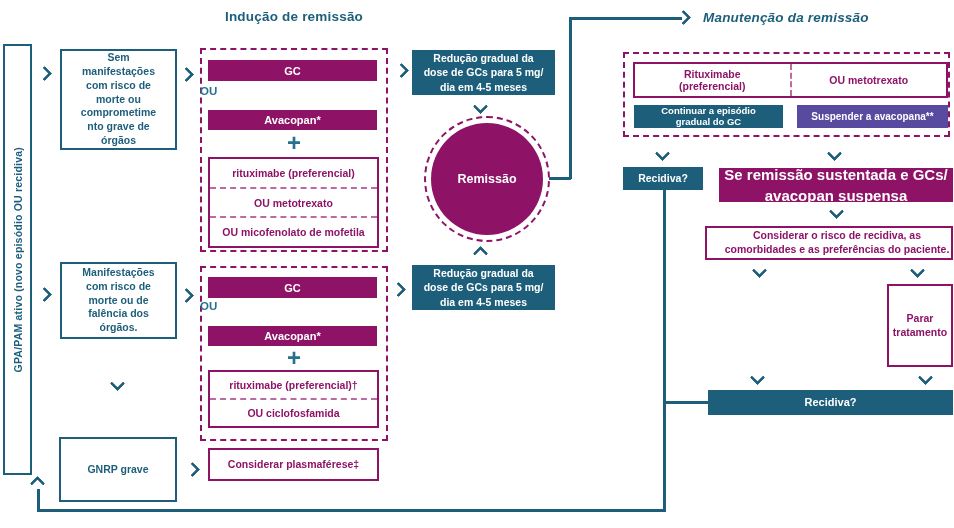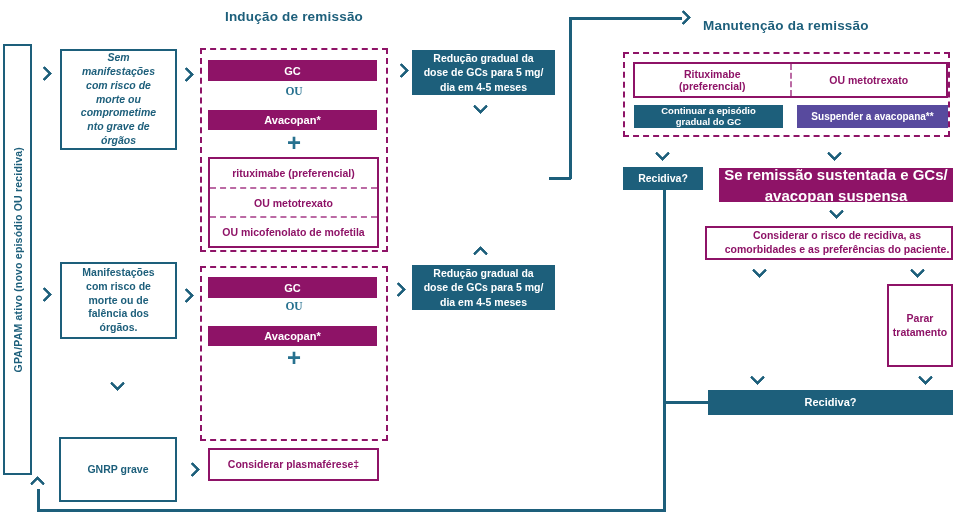--- a/index.html
+++ b/index.html
@@ -41,60 +41,60 @@
         display:flex;align-items:center;justify-content:center;}
   .rail span{writing-mode:vertical-rl;transform:rotate(180deg);color:var(--teal);
         font-size:10.5px;letter-spacing:.2px;white-space:nowrap;}
 
   
   .optbox{border:2.5px solid var(--magenta);background:#fff;display:flex;flex-direction:column;}
   .optbox .opt{flex:1;display:flex;align-items:center;justify-content:center;
         color:var(--magenta);font-size:10.5px;text-align:center;}
   .optbox .opt + .opt{border-top:2px dashed var(--magenta-soft);}
 
-  .ou{color:var(--teal-light);font-size:11.5px;text-align:center;font-family:Liberation Serif, serif;}
+  .ou{color:var(--teal-light);font-size:11.5px;text-align:left;}
   .plus{color:var(--teal-light);font-size:24px;line-height:22px;text-align:center;font-weight:700;}
 
   
   .circle-outer{left:424px;top:116px;width:126px;height:126px;border:2px dashed var(--magenta);
         border-radius:50%;display:flex;align-items:center;justify-content:center;}
   .circle-inner{width:112px;height:112px;border-radius:50%;background:var(--magenta);
         display:flex;align-items:center;justify-content:center;color:#fff;font-size:12.5px;}
 
   
   .mrow{left:633px;top:62px;width:315px;height:36px;border:2.5px solid var(--magenta);display:flex;}
   .mrow .cell{flex:1;display:flex;align-items:center;justify-content:center;text-align:center;
         color:var(--magenta);font-size:10.5px;line-height:1.15;}
   .mrow .cell + .cell{border-left:2px dashed var(--magenta-soft);}
 </style>
 </head>
 <body>
 
 <div class="stage">
 
   <div class="abs title" style="left:194px;top:9px;width:200px;text-align:center;">Indução de remissão</div>
-  <div class="abs title" style="left:703px;top:18px;">Manutenção da remissão</div>
+  <div class="abs title" style="left:703px;top:10px;font-style:italic;">Manutenção da remissão</div>
 
   <div class="abs hline" style="left:549px;top:177px;width:22px;height:3px;"></div>
   <div class="abs vline" style="left:569px;top:17px;width:3px;height:162px;"></div>
   <div class="abs hline" style="left:570px;top:17px;width:112px;height:3px;"></div>
   <span class="abs chev r" style="left:678px;top:12px;"></span>
 
   <div class="abs vline" style="left:663px;top:190px;width:3px;height:322px;"></div>
   <div class="abs hline" style="left:663px;top:401px;width:46px;height:3px;"></div>
   <div class="abs hline" style="left:37px;top:509px;width:629px;height:3px;"></div>
   <div class="abs vline" style="left:37px;top:489px;width:3px;height:23px;"></div>
   <span class="abs chev u" style="left:32px;top:478px;"></span>
 
   <div class="abs rail">
     <span>GPA/PAM ativo (novo episódio OU recidiva)</span>
   </div>
 
   <span class="abs chev r" style="left:39px;top:68px;"></span>
-  <div class="abs tealbox center pre" style="left:60px;top:49px;width:117px;height:101px;font-style:italic;">Sem
+  <div class="abs tealbox center pre" style="left:60px;top:49px;width:117px;height:101px;">Sem
 manifestações
 com risco de
 morte ou
 comprometime
 nto grave de
 órgãos</div>
   <span class="abs chev r" style="left:181px;top:69px;"></span>
 
   <div class="abs dashedpanel" style="left:200px;top:48px;width:188px;height:204px;"></div>
   <div class="abs magfill center" style="left:208px;top:60px;width:169px;height:21px;">GC</div>
@@ -106,35 +106,42 @@
     <div class="opt">OU metotrexato</div>
     <div class="opt">OU micofenolato de mofetila</div>
   </div>
 
   <span class="abs chev r" style="left:396px;top:65px;"></span>
   <div class="abs tealfill center pre" style="left:412px;top:50px;width:143px;height:45px;">Redução gradual da
 dose de GCs para 5 mg/
 dia em 4-5 meses</div>
 
   <span class="abs chev d" style="left:475px;top:101px;"></span>
+  <div class="abs circle-outer">
+    <div class="circle-inner">Remissão</div>
+  </div>
   <span class="abs chev u" style="left:475px;top:248px;"></span>
 
   <span class="abs chev r" style="left:39px;top:289px;"></span>
   <div class="abs tealbox center pre" style="left:60px;top:262px;width:117px;height:77px;">Manifestações
 com risco de
 morte ou de
 falência dos
 órgãos.</div>
   <span class="abs chev r" style="left:181px;top:290px;"></span>
 
   <div class="abs dashedpanel" style="left:200px;top:266px;width:188px;height:175px;"></div>
   <div class="abs magfill center" style="left:208px;top:277px;width:169px;height:21px;">GC</div>
   <div class="abs ou" style="left:200px;top:300px;width:188px;">OU</div>
   <div class="abs magfill center" style="left:208px;top:326px;width:169px;height:20px;">Avacopan*</div>
   <div class="abs plus" style="left:200px;top:347px;width:188px;">+</div>
+  <div class="abs optbox" style="left:208px;top:370px;width:171px;height:58px;">
+    <div class="opt">rituximabe (preferencial)†</div>
+    <div class="opt">OU ciclofosfamida</div>
+  </div>
 
   <span class="abs chev r" style="left:393px;top:284px;"></span>
   <div class="abs tealfill center pre" style="left:412px;top:265px;width:143px;height:45px;">Redução gradual da
 dose de GCs para 5 mg/
 dia em 4-5 meses</div>
 
   <span class="abs chev d" style="left:112px;top:378px;"></span>
   <div class="abs tealbox center" style="left:59px;top:437px;width:118px;height:65px;">GNRP grave</div>
   <span class="abs chev r" style="left:187px;top:464px;"></span>
   <div class="abs magbox center" style="left:208px;top:448px;width:171px;height:33px;">Considerar plasmaférese‡</div>

